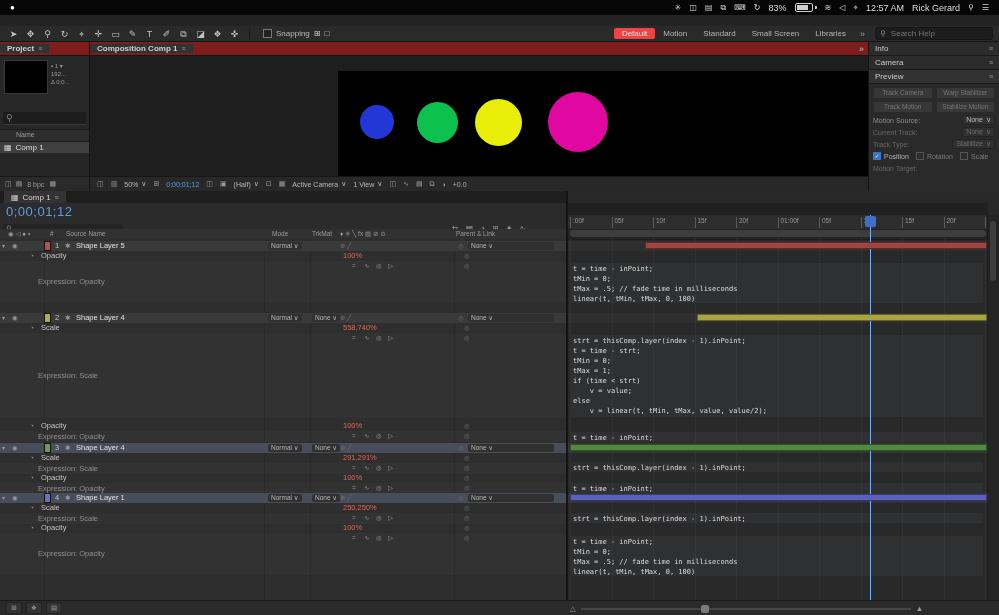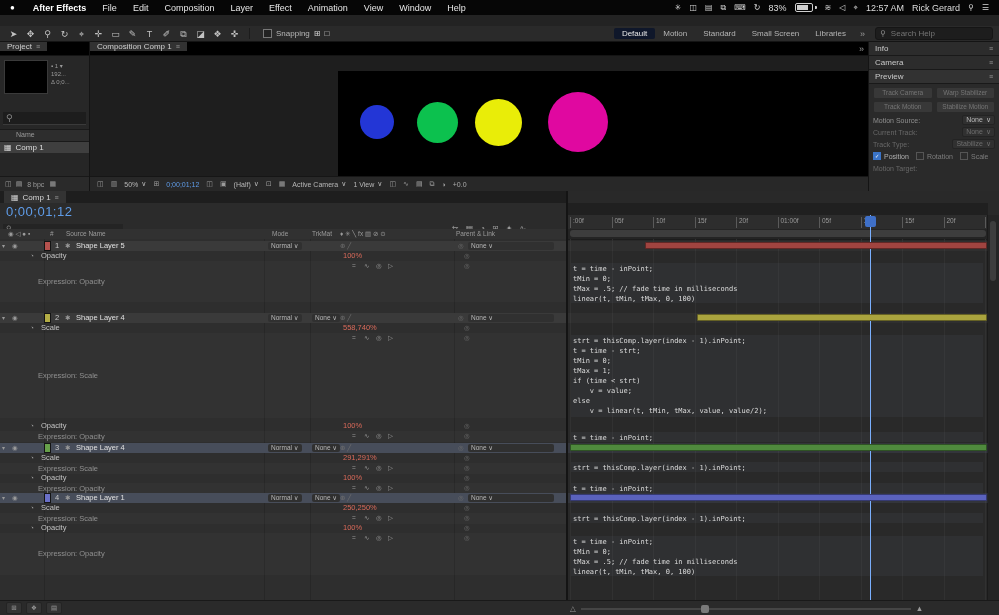--- a/index.html
+++ b/index.html
@@ -23,30 +23,30 @@
             text-align:center;font-size:8px;line-height:11px;color:#9a9a9a;}
   
   .toolbar{position:absolute;top:26px;left:0;width:999px;height:16px;background:#2a2a2a;border-bottom:1px solid #141414;
            display:flex;align-items:center;padding:0 6px;box-sizing:border-box;gap:2px;}
   .tool{width:15px;text-align:center;color:#c2c2c2;font-size:9px;line-height:14px;}
   .tb-sep{width:1px;height:11px;background:#1c1c1c;margin:0 5px;}
   .snap{display:flex;align-items:center;gap:4px;color:#b8b8b8;font-size:8px;margin-left:6px;}
   .snapbox{width:7px;height:7px;border:1px solid #777;background:#222;}
   .ws-group{margin-left:auto;display:flex;align-items:center;gap:2px;}
   .ws-tab{padding:1px 8px;color:#b5b5b5;font-size:8px;white-space:nowrap;}
-  .ws-tab.active{background:#0f172a;border-radius:2px;color:#e6e6e6;}
+  .ws-tab.active{background:#ef4444;border-radius:2px;color:#e6e6e6;}
   .chev{color:#9a9a9a;margin:0 4px;}
   .searchbox{display:flex;align-items:center;gap:3px;background:#1d1d1d;border:1px solid #151515;border-radius:3px;
              height:11px;width:108px;padding:0 4px;margin-left:4px;}
   .searchbox input{background:transparent;border:0;outline:none;color:#bbb;font-size:8px;width:90px;
              font-family:"Liberation Sans",sans-serif;}
   .searchbox .mb-ic{color:#8a8a8a;}
   
   .main{position:absolute;top:42px;left:0;width:999px;height:149px;display:flex;}
-  .panel-tabbar{height:13px;background:#000000;display:flex;align-items:flex-start;border-bottom:1px solid #141414;}
+  .panel-tabbar{height:13px;background:#7f1d1d;display:flex;align-items:center;border-bottom:1px solid #141414;font-weight:bold;}
   .ptab{display:flex;align-items:center;gap:4px;padding:0 7px;font-size:8px;color:#cfcfcf;background:#323232;white-space:nowrap;}
   .burger{color:#9a9a9a;font-size:7px;}
   
   .project{width:90px;border-right:1px solid #141414;display:flex;flex-direction:column;background:#272727;box-sizing:border-box;}
   .proj-thumb-row{display:flex;gap:3px;padding:4px;}
   .proj-thumb{width:42px;height:32px;background:#000;border:1px solid #3a3a3a;}
   .proj-meta{display:flex;flex-direction:column;gap:2px;font-size:6px;color:#9a9a9a;padding-top:2px;}
   .proj-search{height:12px;margin:14px 3px 0 3px;background:#1d1d1d;border-bottom:1px solid #3a3a3a;
                display:flex;align-items:center;gap:3px;padding:0 3px;color:#8a8a8a;}
   .proj-namehdr{height:10px;background:#2d2d2d;border-top:1px solid #1a1a1a;border-bottom:1px solid #1a1a1a;
@@ -141,32 +141,20 @@
   .zoomtrack{width:330px;height:2px;background:#454545;position:relative;}
   .zoomthumb{position:absolute;left:120px;top:-3px;width:8px;height:8px;background:#7a7a7a;border-radius:2px;}
 </style>
 </head>
 <body>
 
 <div class="screen">
 
   <div class="menubar">
     <span class="mb-apple">●</span>
-    <span class="mb-items">
-        <div class="mb-item bold" style="display: inline-block;">After Effects</div>
-        <div class="mb-item" style="display: inline-block;">File</div>
-        <div class="mb-item" style="display: inline-block;">Edit</div>
-        <div class="mb-item" style="display: inline-block;">Composition</div>
-        <div class="mb-item" style="display: inline-block;">Layer</div>
-        <div class="mb-item" style="display: inline-block;">Effect</div>
-        <div class="mb-item" style="display: inline-block;">Animation</div>
-        <div class="mb-item" style="display: inline-block;">View</div>
-        <div class="mb-item" style="display: inline-block;">Window</div>
-        <div class="mb-item" style="display: inline-block;">Help</div>
-      </span>
     <span class="mb-right">
       <span style="display:flex;gap:8px">
           <div class="mb-ic">✳</div>
           <div class="mb-ic">◫</div>
           <div class="mb-ic">▤</div>
           <div class="mb-ic">⧉</div>
           <div class="mb-ic">⌨</div>
           <div class="mb-ic">↻</div>
         </span>
       <span>83%</span>

